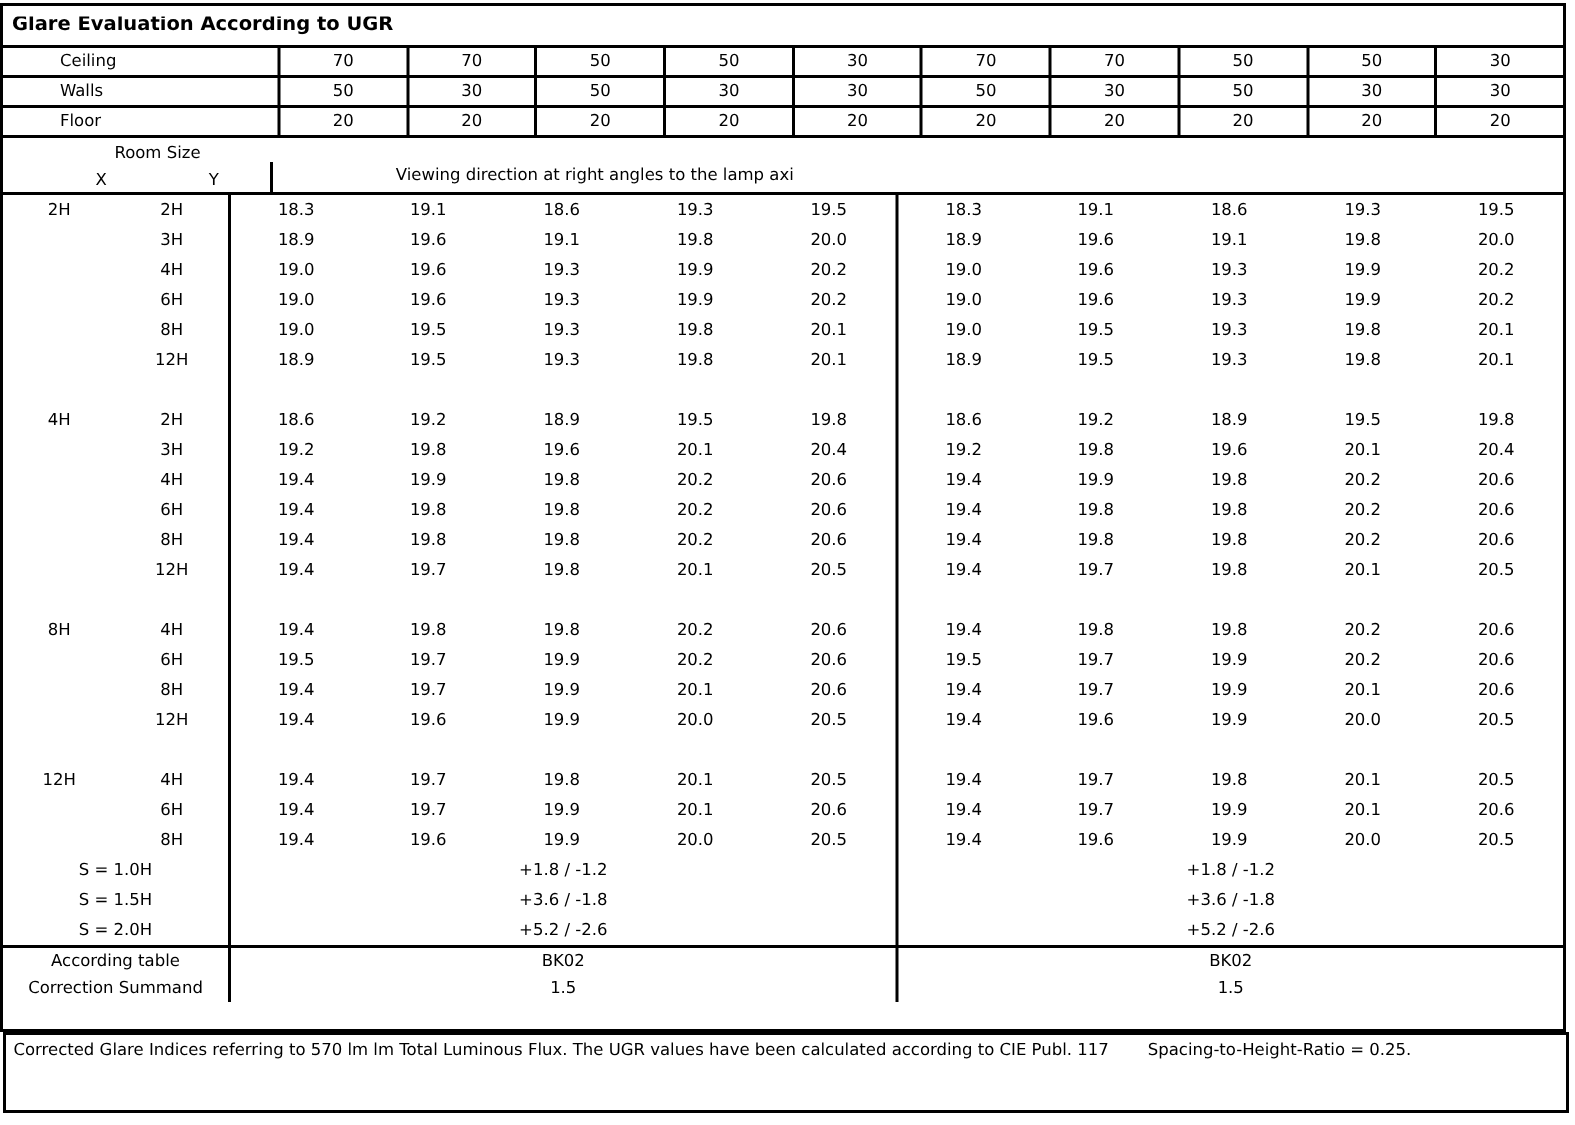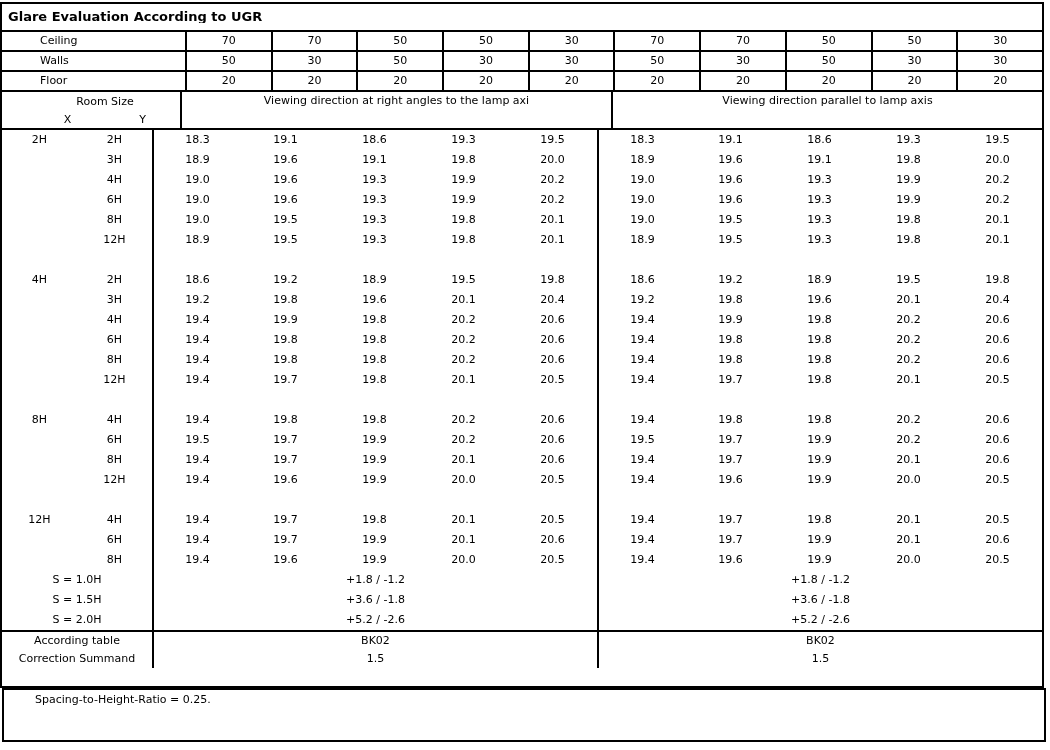--- a/index.html
+++ b/index.html
@@ -20,21 +20,21 @@
   }
   .left-align{justify-content:flex-start;padding-left:5px;}
   .span2{grid-column:span 2;}
   .span5{grid-column:span 5;}
   .span12{grid-column:span 12;}
   .bl{border-left:2px solid #000;}
   .title-row{height:26px;border-bottom:2px solid #000;display:flex;align-items:center;}
   .title-row .cell{font-size:13px;font-weight:bold;padding-left:6px;}
   .surface-row{height:20px;border-bottom:2px solid #000;padding-left:33px;}
   .header-row{height:38px;border-bottom:2px solid #000;padding-left:28px;}
-  .header-row .heading-cell{align-items:flex-start;padding-top:3px;}
+  .header-row .heading-cell{align-items:flex-start;padding-top:3px;margin-top:16px;}
   .room-size-block{display:flex;flex-direction:column;justify-content:flex-start;}
   .room-size-top{height:19px;display:flex;align-items:center;justify-content:center;font-size:11px;}
   .room-size-xy{height:17px;display:grid;grid-template-columns:75px 75px;}
   .room-size-xy .cell{font-size:11px;}
   .data-row{height:20px;}
   .variation-row{height:20px;border-top:2px solid #000;border-bottom:2px solid #000;}
   .variation-row .cell{font-size:11px;}
   #s-block{border-bottom:2px solid #000;}
   .s-row{height:20px;}
   .summary-row{height:18px;}
@@ -100,21 +100,20 @@
 
   <div class="row header-row">
     <div class="cell span2 room-size-block">
       <div class="room-size-top">Room Size</div>
       <div class="room-size-xy">
         <div class="cell">X</div>
         <div class="cell">Y</div>
       </div>
     </div>
     <div class="cell span5 bl heading-cell">Viewing direction at right angles to the lamp axi</div>
-    <div class="cell span5 bl heading-cell">Viewing direction parallel to lamp axis</div>
   </div>
 
   <div id="data-rows">
       <div class="row data-row">
         <div class="cell ">2H</div>
         <div class="cell ">2H</div>
         <div class="cell bl">18.3</div>
         <div class="cell ">19.1</div>
         <div class="cell ">18.6</div>
         <div class="cell ">19.3</div>
@@ -447,15 +446,16 @@
   </div>
   <div class="row summary-row">
     <div class="cell span2">Correction Summand</div>
     <div class="cell span5 bl">1.5</div>
     <div class="cell span5 bl">1.5</div>
   </div>
 </div>
 
 <div id="footer-box">
   <div id="footer-line">
+    <span>Corrected Glare Indices referring to 570 lm lm Total Luminous Flux. The UGR values have been calculated according to CIE Publ. 117</span>
     <span class="ratio">Spacing-to-Height-Ratio = 0.25.</span>
   </div>
 </div>
 
 </body></html>

